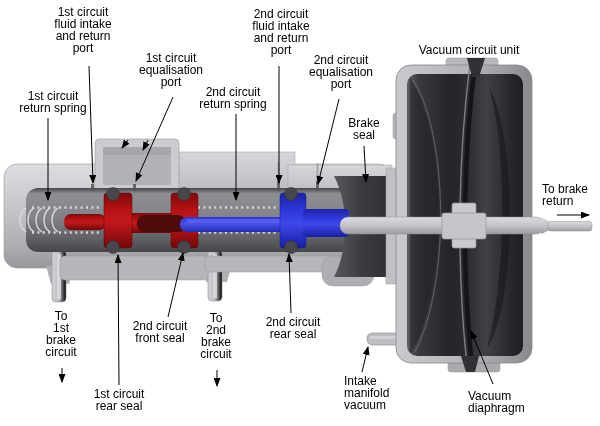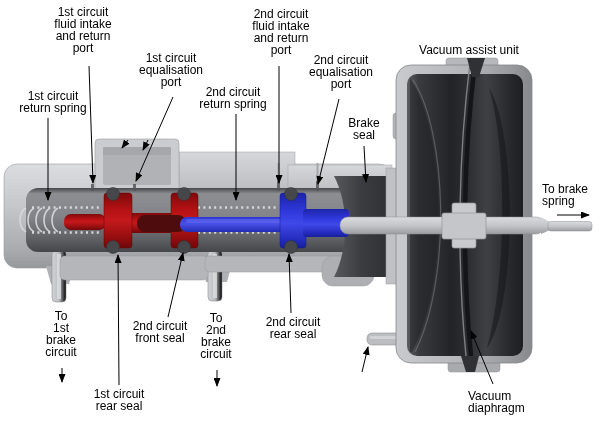--- a/index.html
+++ b/index.html
@@ -195,39 +195,42 @@
 <div class="lbl" style="left:171px; top:52px">1st circuit
 equalisation
 port</div>
 <div class="lbl" style="left:281px; top:8px">2nd circuit
 fluid intake
 and return
 port</div>
 <div class="lbl" style="left:341px; top:54px">2nd circuit
 equalisation
 port</div>
-<div class="lbl" style="left:469px; top:44px">Vacuum assist unit</div>
+<div class="lbl" style="left:469px; top:44px">Vacuum circuit unit</div>
 <div class="lbl" style="left:53px;  top:90px">1st circuit
 return spring</div>
 <div class="lbl" style="left:233px; top:86px">2nd circuit
 return spring</div>
 <div class="lbl" style="left:364px; top:117px">Brake
 seal</div>
 <div class="lbl la" style="left:542px; top:183px">To brake
-spring</div>
+return</div>
 <div class="lbl" style="left:61px;  top:310px">To
 1st
 brake
 circuit</div>
 <div class="lbl" style="left:160px; top:320px">2nd circuit
 front seal</div>
 <div class="lbl" style="left:216px; top:312px">To
 2nd
 brake
 circuit</div>
 <div class="lbl" style="left:293px; top:316px">2nd circuit
 rear seal</div>
 <div class="lbl" style="left:119px; top:388px">1st circuit
 rear seal</div>
+<div class="lbl la" style="left:344px; top:375px">Intake
+manifold
+vacuum</div>
 <div class="lbl la" style="left:468px; top:390px">Vacuum
 diaphragm</div>
 
 </div>
 
 </body></html>

